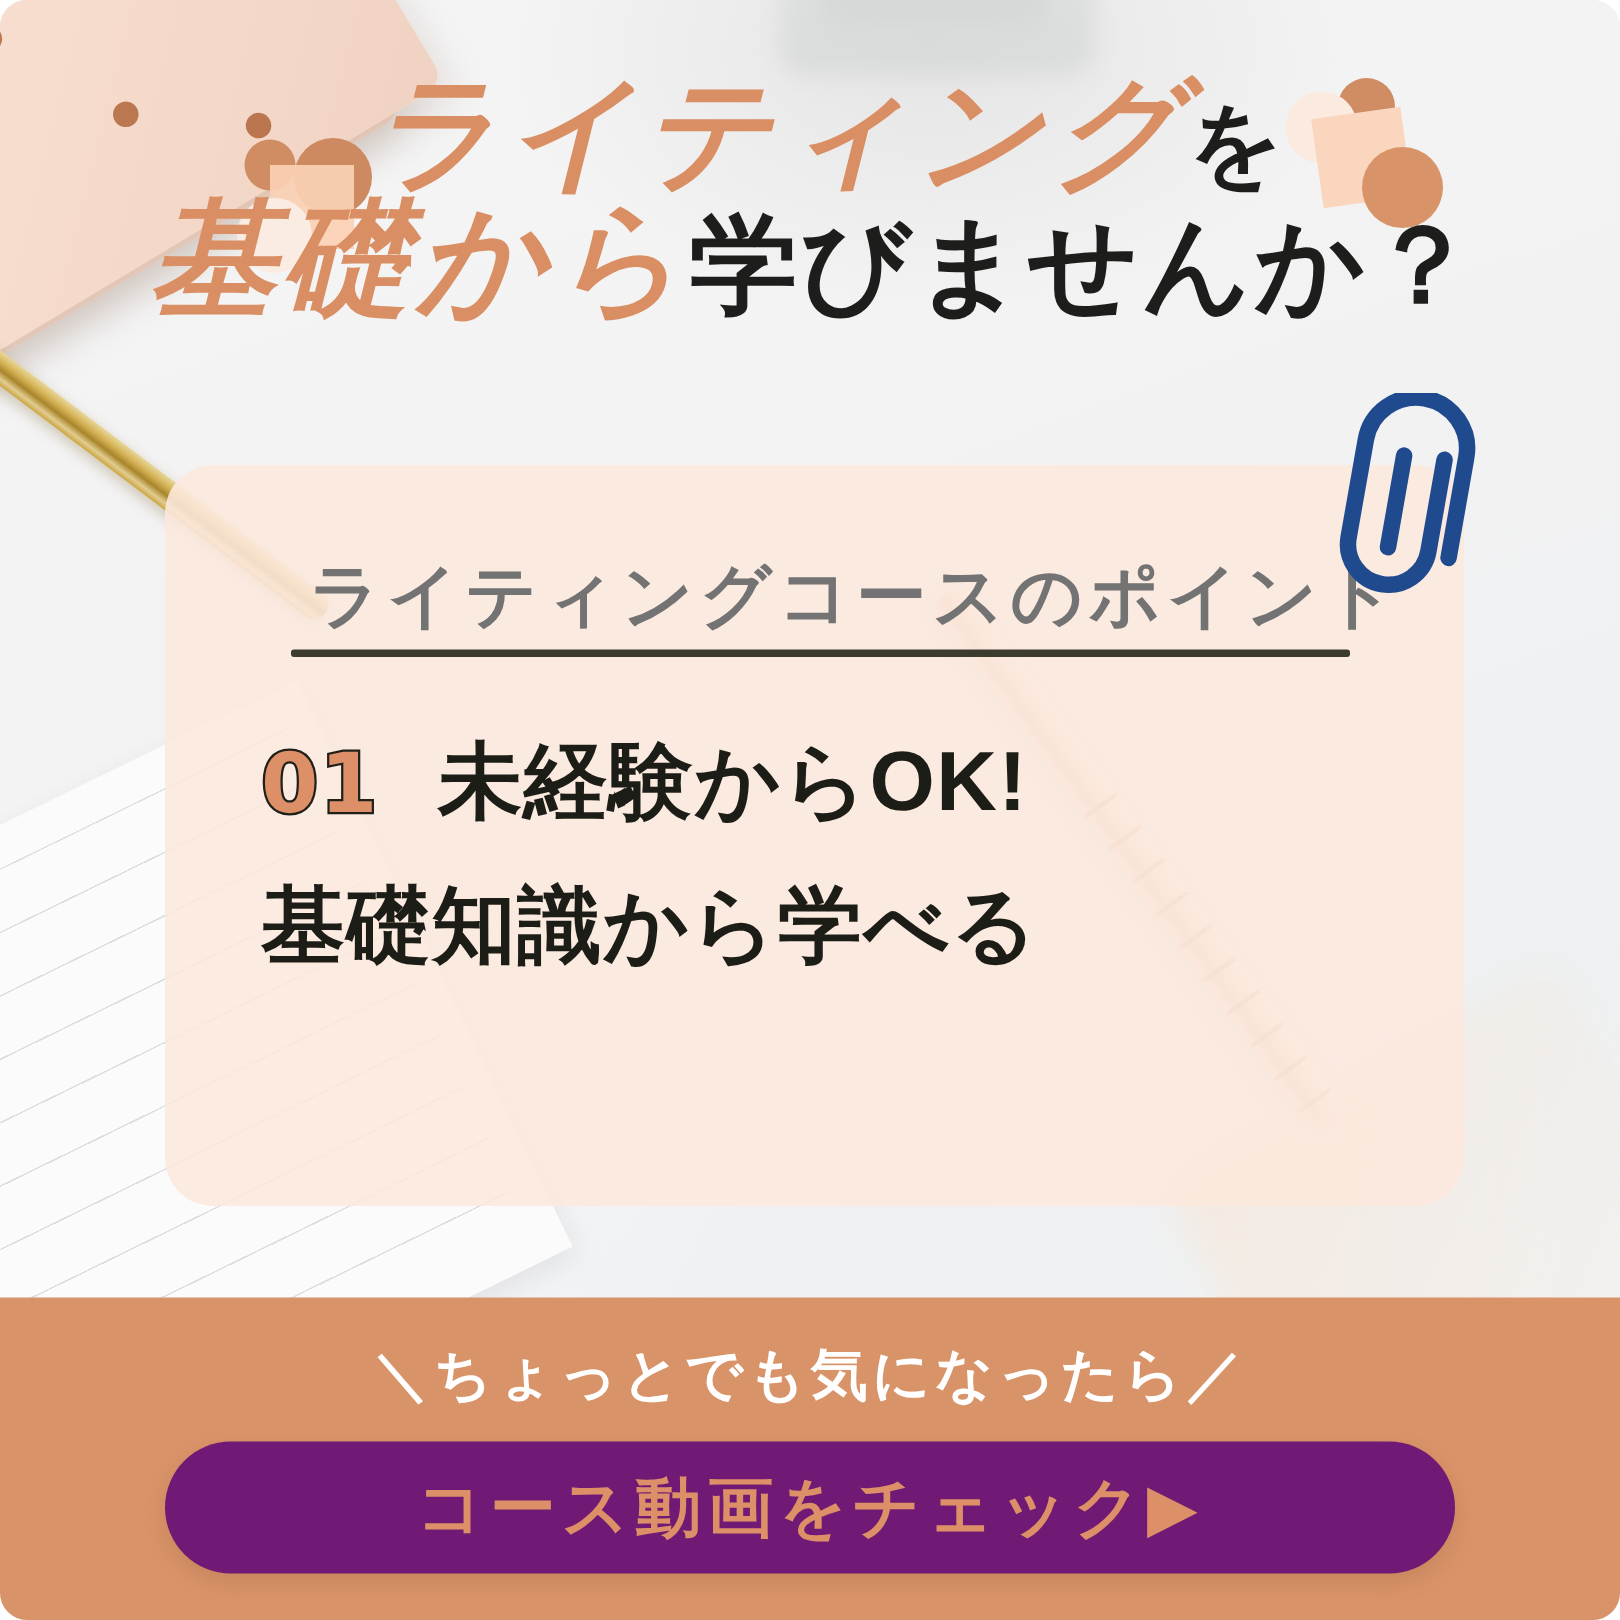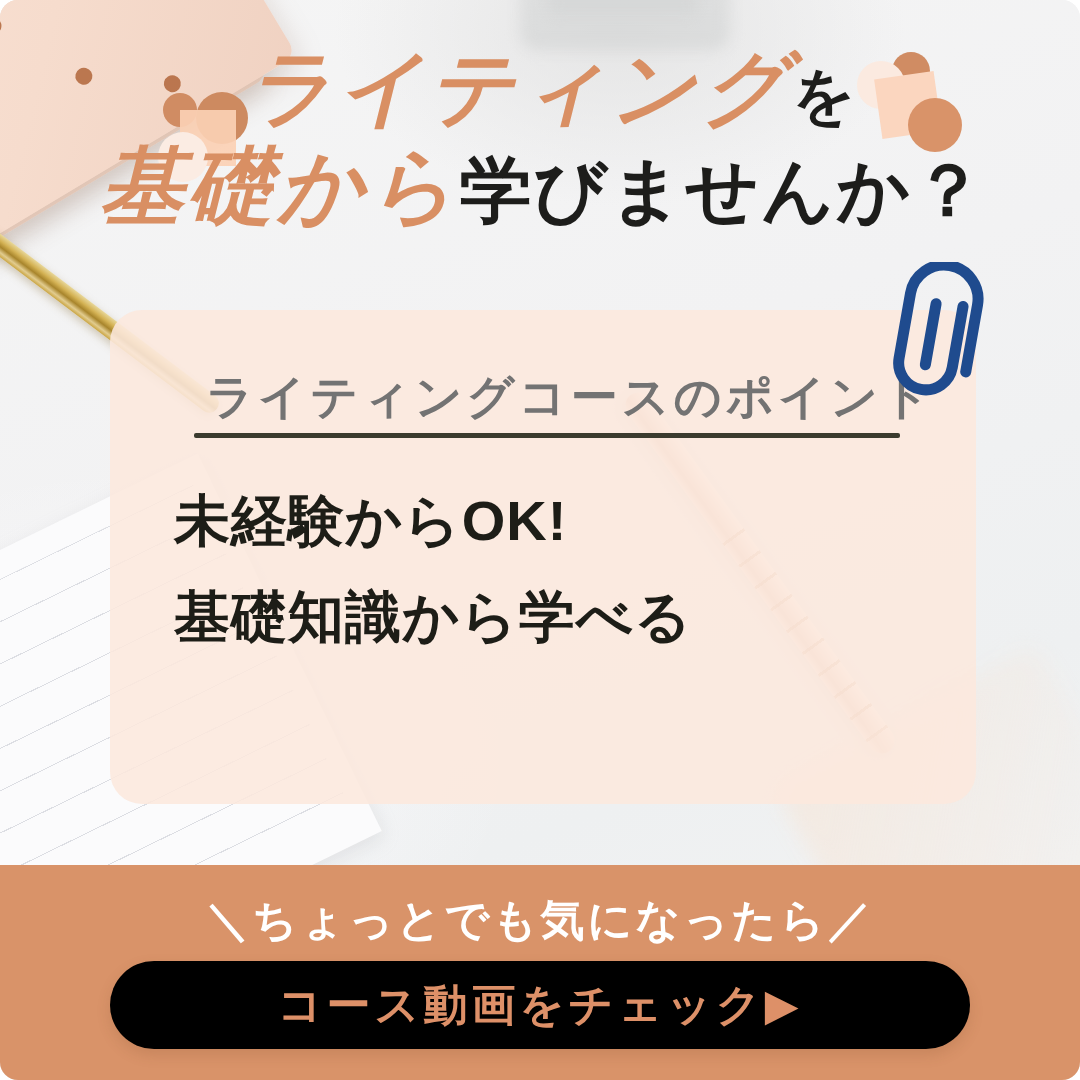--- a/index.html
+++ b/index.html
@@ -82,21 +82,21 @@
   
   .deco { position:absolute; }
   .d-circle { border-radius:50%; }
   .d-square { }
 
   
   .headline { position:absolute; left:0; top:46px; width:1080px; text-align:center;
               line-height:1; white-space:nowrap; }
   .hl-line { display:block; }
   .hl-line1 { margin-left:24px; }
-  .hl-line2 { margin-top:14px; margin-left:6px; }
+  .hl-line2 { margin-left:6px; }
   .hl-accent { font-size:84px; font-weight:700; color:#d98f63; letter-spacing:5px;
                font-style:italic; }
   .hl-plain  { font-size:62px; font-weight:700; color:#1d1d1b; letter-spacing:2px; }
   .hl-plain-lg { font-size:72px; font-weight:700; color:#1d1d1b; letter-spacing:2px; }
 
   
   .card { position:absolute; left:110px; top:310px; width:866px; height:494px;
           background:rgba(252,232,221,.88); border-radius:32px; }
   .card-title { position:absolute; left:96px; top:56px; font-size:47px; font-weight:700;
                 color:#737373; letter-spacing:4px; white-space:nowrap; }
@@ -113,23 +113,23 @@
   .point-text { font-size:56px; font-weight:700; color:#1d1d17; letter-spacing:1px;
                 white-space:nowrap; }
 
   
   .clip { position:absolute; left:874px; top:262px; width:122px; height:142px; }
 
   
   .band { position:absolute; left:0; bottom:0; width:1080px; height:215px;
           background:#d99369; }
   .band-lead { position:absolute; left:0; top:26px; width:1080px; text-align:center;
-               color:#ffffff; font-size:44px; font-weight:700; letter-spacing:3px; white-space:nowrap; }
+               color:#ffffff; font-size:38px; font-weight:700; letter-spacing:3px; white-space:nowrap; }
   .cta-btn { position:absolute; left:110px; top:96px; width:860px; height:88px;
-             background:#000000; border-radius:44px; display:flex; align-items:center;
+             background:#701a75; border-radius:44px; display:flex; align-items:center;
              justify-content:center; box-shadow:0 6px 14px rgba(120,70,40,.18); }
   .cta-label { font-size:44px; font-weight:700; color:#dd9068; letter-spacing:4px; white-space:nowrap; }
 </style>
 </head>
 <body>
 
 <div id="canvas">
 
   <div class="photo">
     <div class="jar"></div>
@@ -168,20 +168,21 @@
       <span class="hl-accent">基礎から</span><span class="hl-plain-lg">学びませんか？</span>
     </span>
   </div>
 
   <div class="card">
     <div class="card-title">ライティングコースのポイント</div>
     <div class="card-rule"></div>
 
     <div class="points">
       <div class="point-row">
+        <span class="point-num">01</span>
         <span class="point-text">未経験からOK!</span>
       </div>
       <div class="point-row">
         <span class="point-text">基礎知識から学べる</span>
       </div>
     </div>
   </div>
 
   <svg class="clip" viewBox="0 0 122 142">
     <g transform="rotate(10 61 71)" fill="none" stroke="#1f4b8e" stroke-width="11" stroke-linecap="round" stroke-linejoin="round">

